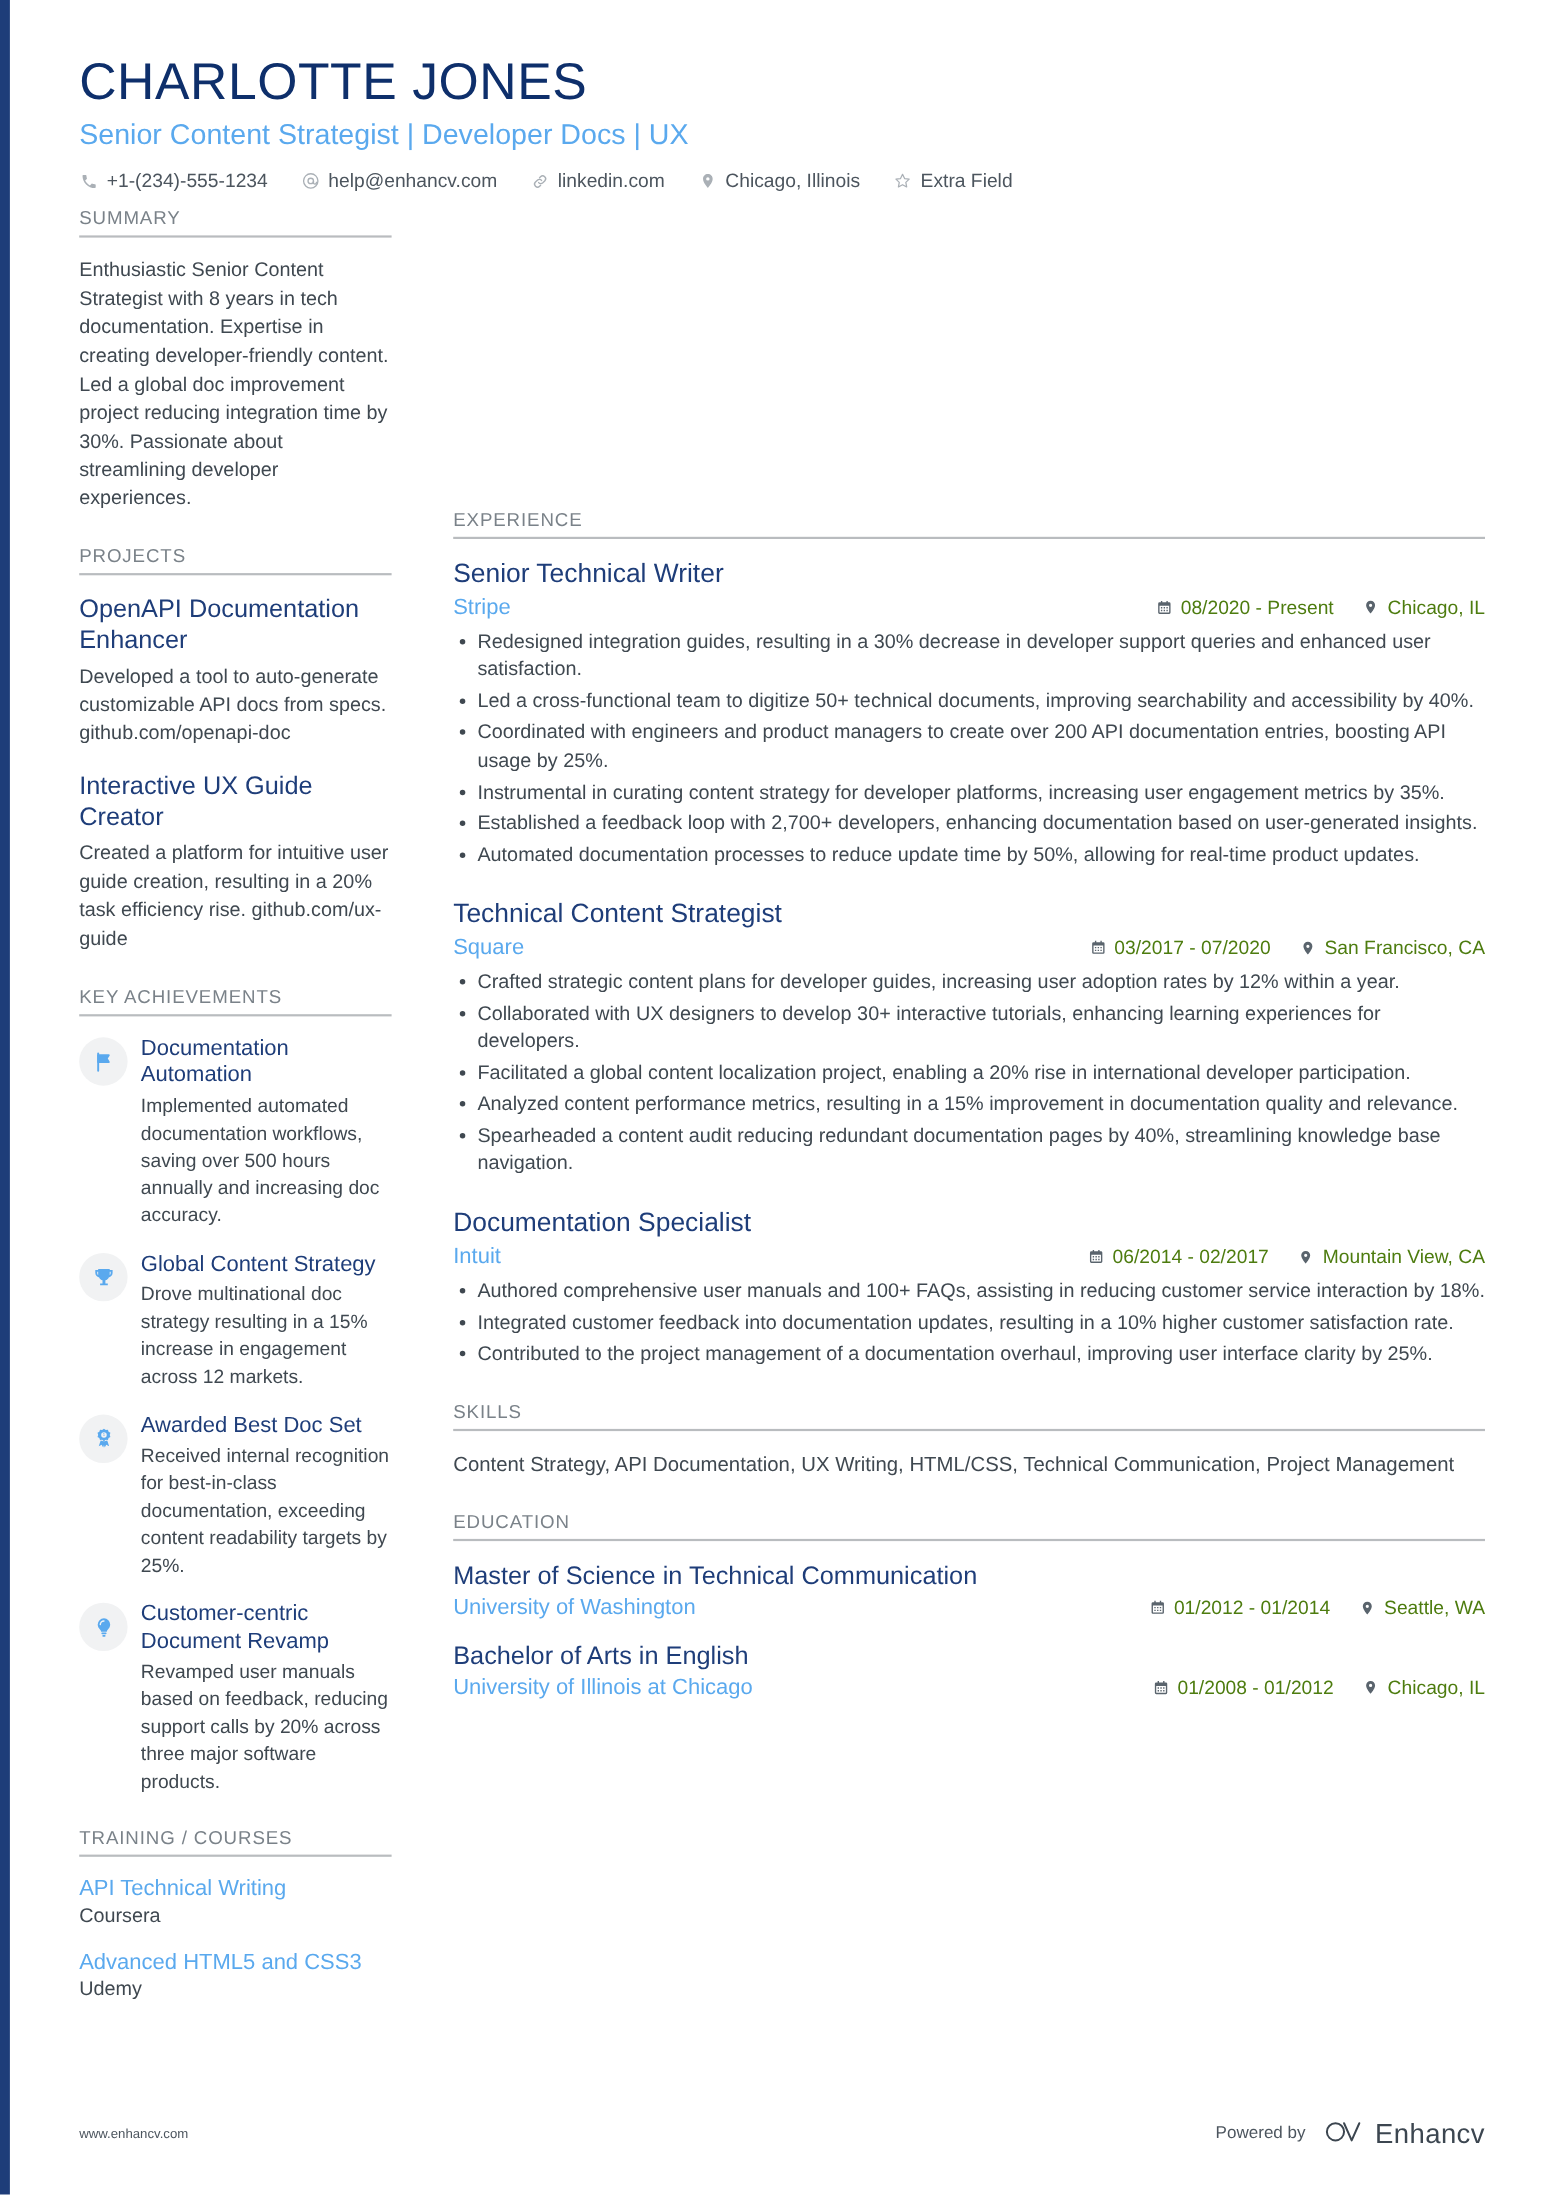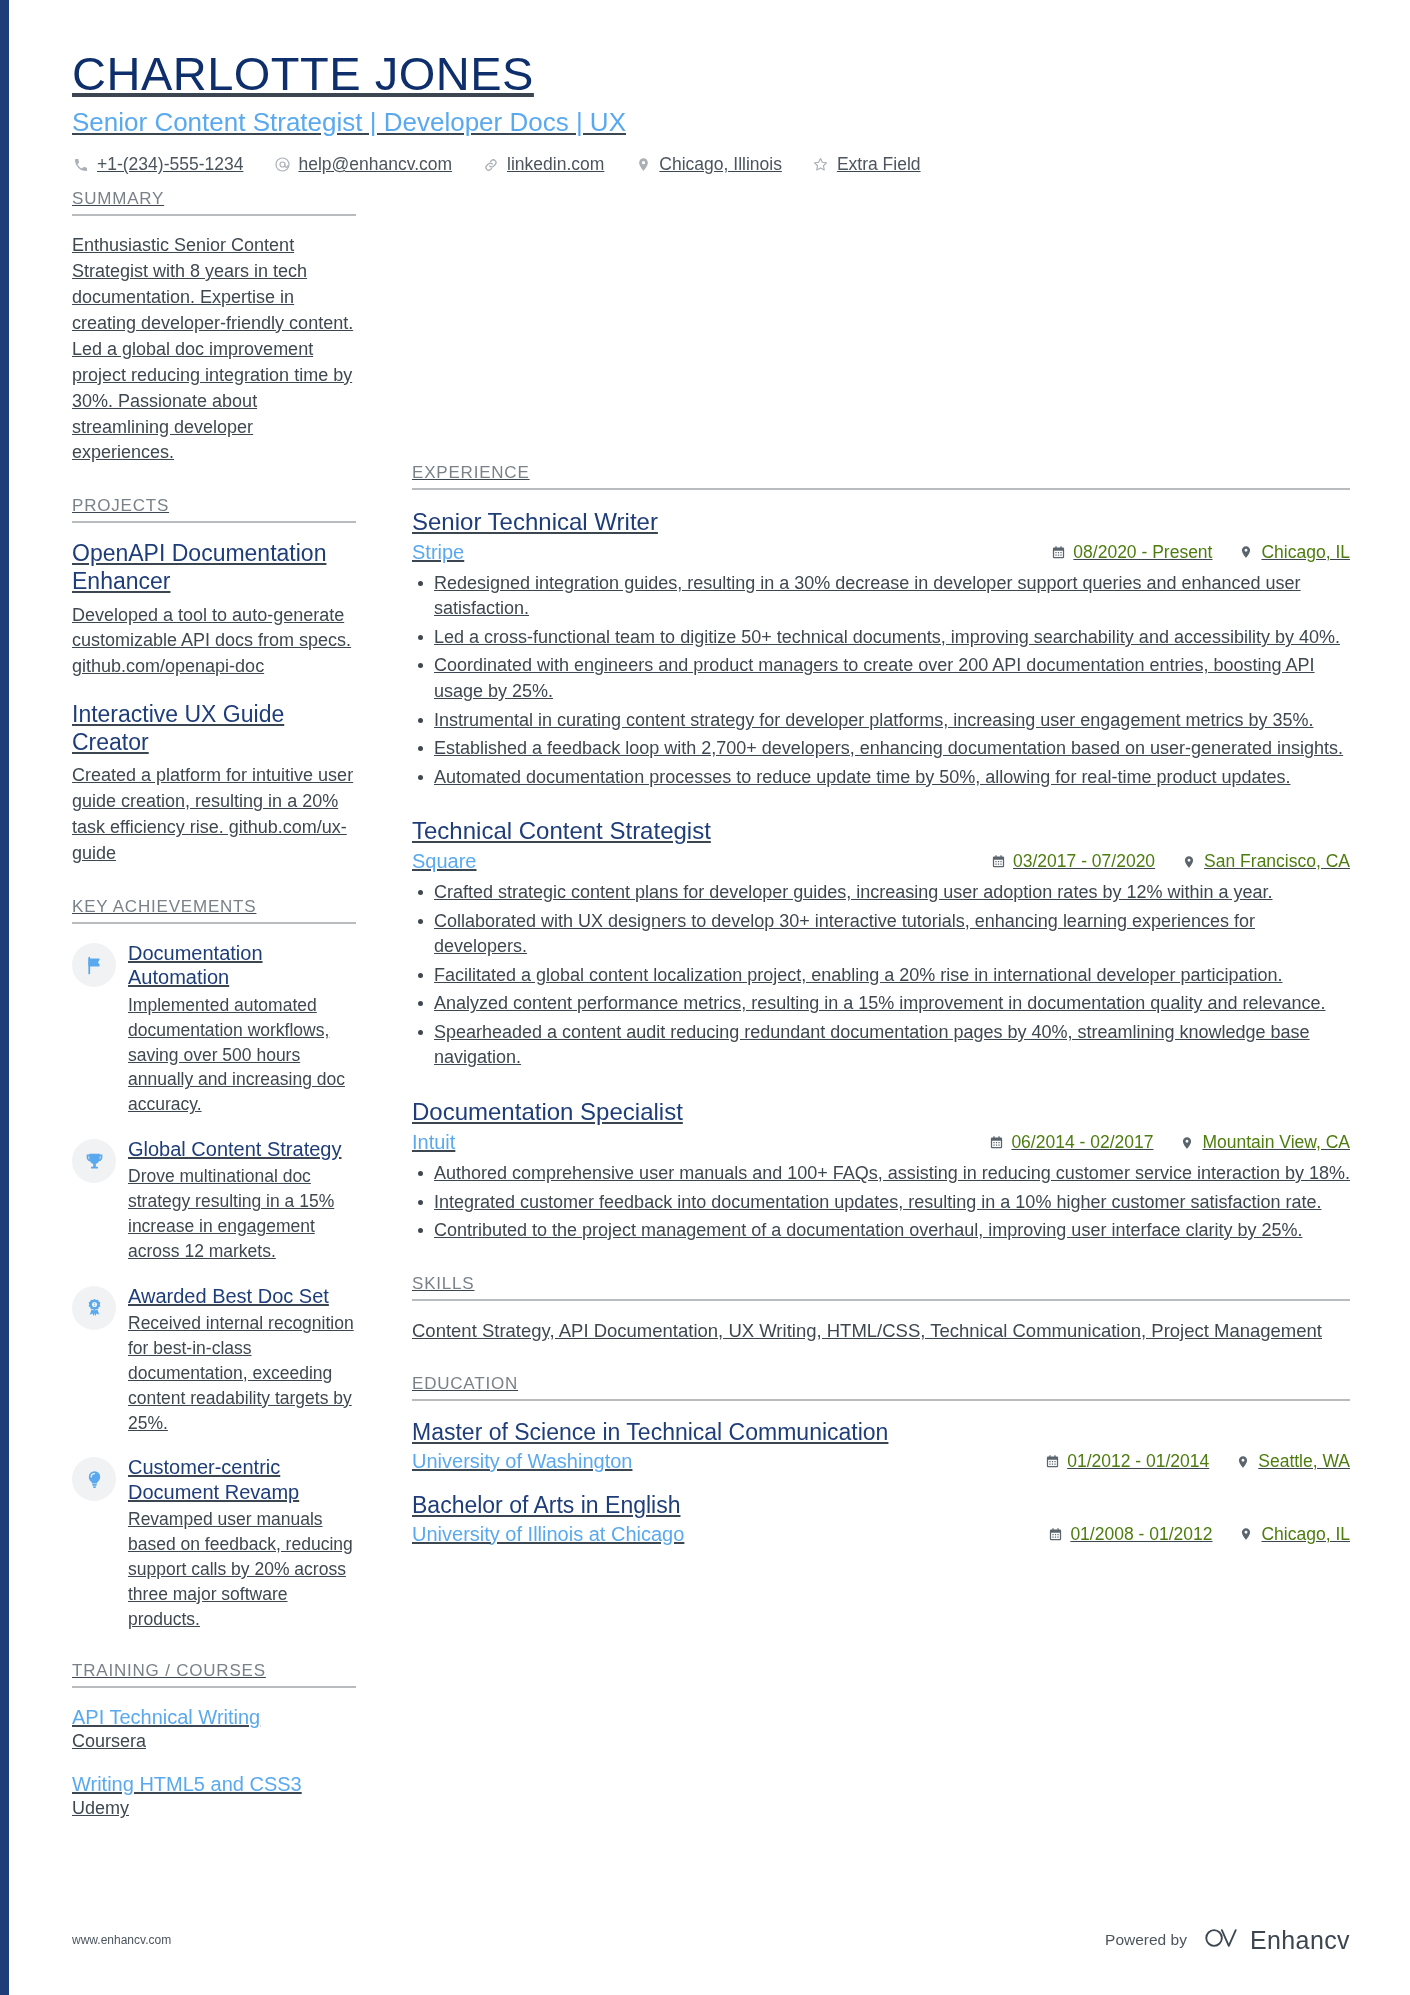--- a/index.html
+++ b/index.html
@@ -14,21 +14,20 @@
     font-family: "Liberation Sans", sans-serif;
     color: #3c4650;
     position: relative;
     overflow: hidden;
   }
   .page {
     width: 1410px;
     height: 1995px;
     position: relative;
     padding: 0;
-    text-decoration: underline;
   }
   .accent-bar {
     position: absolute;
     left: 0; top: 0;
     width: 9px;
     height: 1995px;
     background: #1e3d79;
   }
 
   
@@ -447,21 +446,21 @@
 
       <div class="sec">
         <div class="sec-head">TRAINING / COURSES</div>
 
         <div class="course">
           <div class="course-title">API Technical Writing</div>
           <div class="course-org">Coursera</div>
         </div>
 
         <div class="course">
-          <div class="course-title">Writing HTML5 and CSS3</div>
+          <div class="course-title">Advanced HTML5 and CSS3</div>
           <div class="course-org">Udemy</div>
         </div>
       </div>
 
     </div>
 
     <div class="col-right">
 
       <div class="sec">
         <div class="sec-head right">EXPERIENCE</div>

